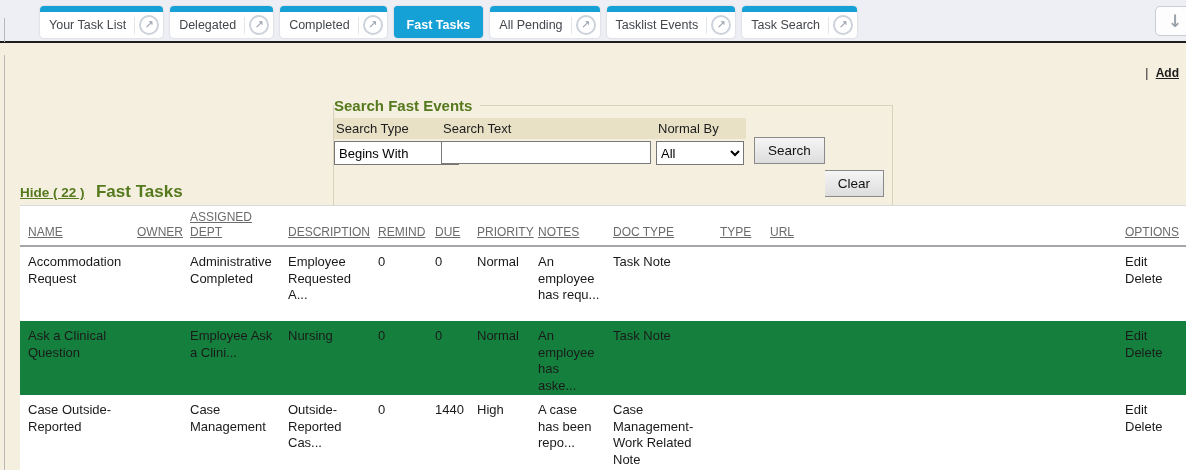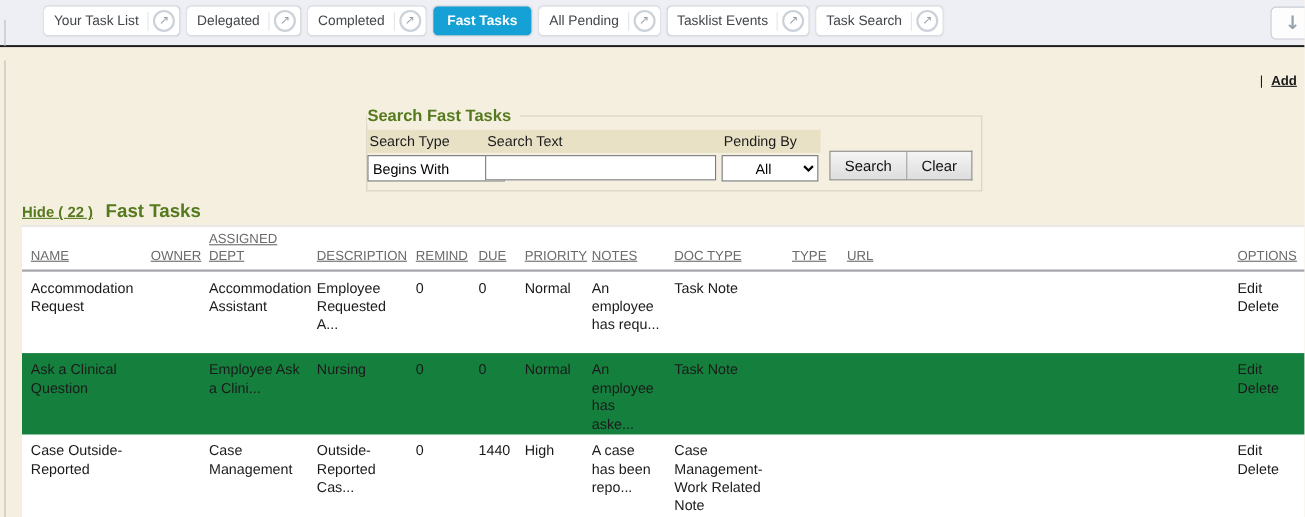--- a/index.html
+++ b/index.html
@@ -3,21 +3,21 @@
 <meta charset="utf-8">
 <style>
   * { margin:0; padding:0; box-sizing:border-box; }
   html,body { width:1186px; height:470px; overflow:hidden; }
   body { font-family:"Liberation Sans", sans-serif; background:#f5efdf; position:relative; }
 
   
   .tabbar { position:absolute; top:0; left:0; right:0; height:43px; background:#edeff4; border-bottom:2px solid #1d1d1d; }
   .tabbar-leftrule { position:absolute; left:4px; top:18px; height:24px; width:1px; background:#b9b9b9; }
   .tabstrip { position:absolute; left:40px; top:6px; display:flex; gap:7px; align-items:flex-start; }
-  .tab { background:#ffffff; border-radius:4px; overflow:hidden; display:flex; flex-direction:row; box-shadow:0 0 2px rgba(0,0,0,.18); cursor:pointer; }
+  .tab { background:#ffffff; border-radius:4px; overflow:hidden; display:flex; flex-direction:column; box-shadow:0 0 2px rgba(0,0,0,.18); cursor:pointer; }
   .tab-cap { height:6px; background:#15a0d6; }
   .tab-body { display:flex; align-items:center; height:26px; padding-left:9px; }
   .tab-label { font-size:12.5px; color:#43474c; padding-right:8px; white-space:nowrap; }
   .tab-sep { width:1px; height:17px; background:#e2e5ea; }
   .tab-popout { width:20px; height:20px; border:2px solid #ccd2d9; border-radius:50%; color:#959da7;
     font-size:11px; line-height:16px; text-align:center; margin:0 4px;
     font-family:"DejaVu Sans", sans-serif; }
   .tab.active { background:#15a0d6; }
   .tab.active .tab-body { padding:0 13px; }
   .tab.active .tab-label { color:#ffffff; font-weight:bold; padding:0; }
@@ -36,25 +36,25 @@
   .search-fs legend { font-size:15px; font-weight:bold; color:#55791d; padding-right:8px; }
   .search-inner { display:flex; align-items:flex-start; }
   .search-fields { width:412px; }
   .labels-row { display:grid; grid-template-columns:107px 215px 90px; background:#e8e1c6; }
   .labels-row .lbl { font-size:13px; color:#1c1c1c; padding:3px 0 3px 2px; }
   .controls-row { display:grid; grid-template-columns:107px 215px 90px; margin-top:2px; }
   .controls-row select { width:125px; height:24px; font-size:13px; font-family:"Liberation Sans",sans-serif;
     border:1px solid #767676; background:#fff; }
   .controls-row input { width:210px; height:23px; font-size:13px; border:1px solid #7a7a7a; padding:0 3px;
     font-family:"Liberation Sans",sans-serif; }
-  .controls-row .sel-narrow { width:88px;text-align:center; }
+  .controls-row .sel-narrow { width:88px; }
   .search-btns { display:flex; margin-left:8px; margin-top:19px; }
   .btn { height:27px; padding:0 13px; font-size:13.5px; color:#111; background:linear-gradient(#f5f5f5,#dddddd);
     border:1px solid #8a8a8a; cursor:pointer; font-family:"Liberation Sans",sans-serif; }
-  .btn + .btn { border-left:none; }
+  .btn + .btn { border-left:none;margin-top:33px; }
 
   
   .list-head { position:absolute; left:20px; top:139px; color:#55791d; white-space:nowrap; }
   .hide-link { font-size:13.5px; font-weight:bold; text-decoration:underline; color:#55791d; cursor:pointer; }
   .list-title { font-size:17px; font-weight:bold; color:#55791d; margin-left:7px; }
 
   
   .tasks { position:absolute; left:20px; top:162px; right:0; bottom:0; background:#ffffff; border-top:1px solid #d9d9d9; }
   .thead, .trow { display:grid; grid-template-columns:109px 53px 98px 90px 57px 42px 61px 75px 107px 50px 355px 1fr; }
   .thead { padding:4px 0 5px 8px; min-height:40px; align-items:end; border-bottom:2px solid #a5a5aa; }
@@ -132,27 +132,27 @@
 
 <div class="content">
   <div class="left-rule"></div>
 
   <div class="add-bar">
     <span>|</span>
     <span class="add-link">Add</span>
   </div>
 
   <fieldset class="search-fs">
-    <legend>Search Fast Tasks</legend>
+    <legend>Search Fast Events</legend>
     <div class="search-inner">
       <div class="search-fields">
         <div class="labels-row">
           <div class="lbl">Search Type</div>
           <div class="lbl">Search Text</div>
-          <div class="lbl">Pending By</div>
+          <div class="lbl">Normal By</div>
         </div>
         <div class="controls-row">
           <div><select>
             <option>Begins With</option>
           </select></div>
           <div><input type="text" value="" style=""></div>
           <div><select class="sel-narrow">
             <option>All</option>
           </select></div>
         </div>
@@ -181,21 +181,21 @@
         <div class="hcell">NOTES</div>
         <div class="hcell">DOC TYPE</div>
         <div class="hcell">TYPE</div>
         <div class="hcell">URL</div>
         <div class="hcell">OPTIONS</div>
       </div>
     <div id="tbody">
         <div class="trow">
           <div class="tcell">Accommodation Request</div>
           <div class="tcell"></div>
-          <div class="tcell">Accommodation Assistant</div>
+          <div class="tcell">Administrative Completed</div>
           <div class="tcell">Employee Requested A...</div>
           <div class="tcell">0</div>
           <div class="tcell">0</div>
           <div class="tcell">Normal</div>
           <div class="tcell">An employee has requ...</div>
           <div class="tcell">Task Note</div>
           <div class="tcell"></div>
           <div class="tcell"></div>
           <div class="tcell">
             <div class="opt-link">Edit</div>

